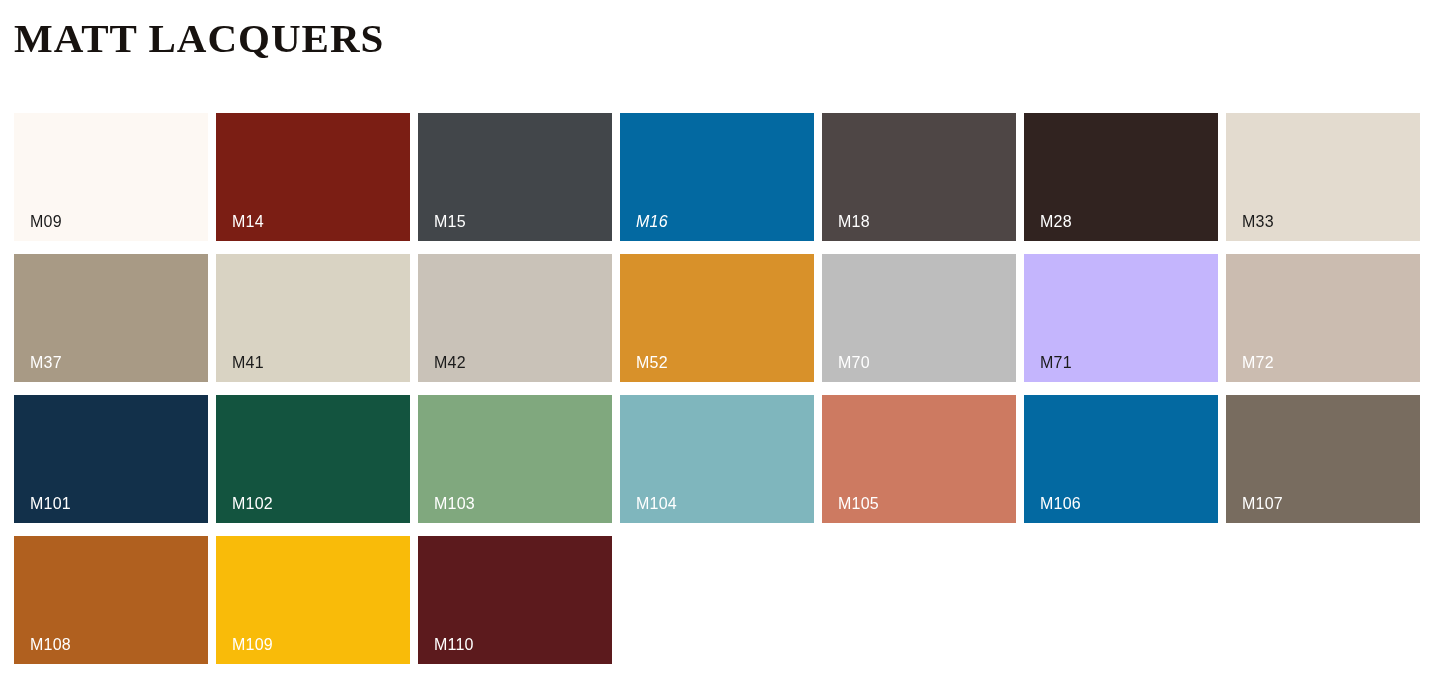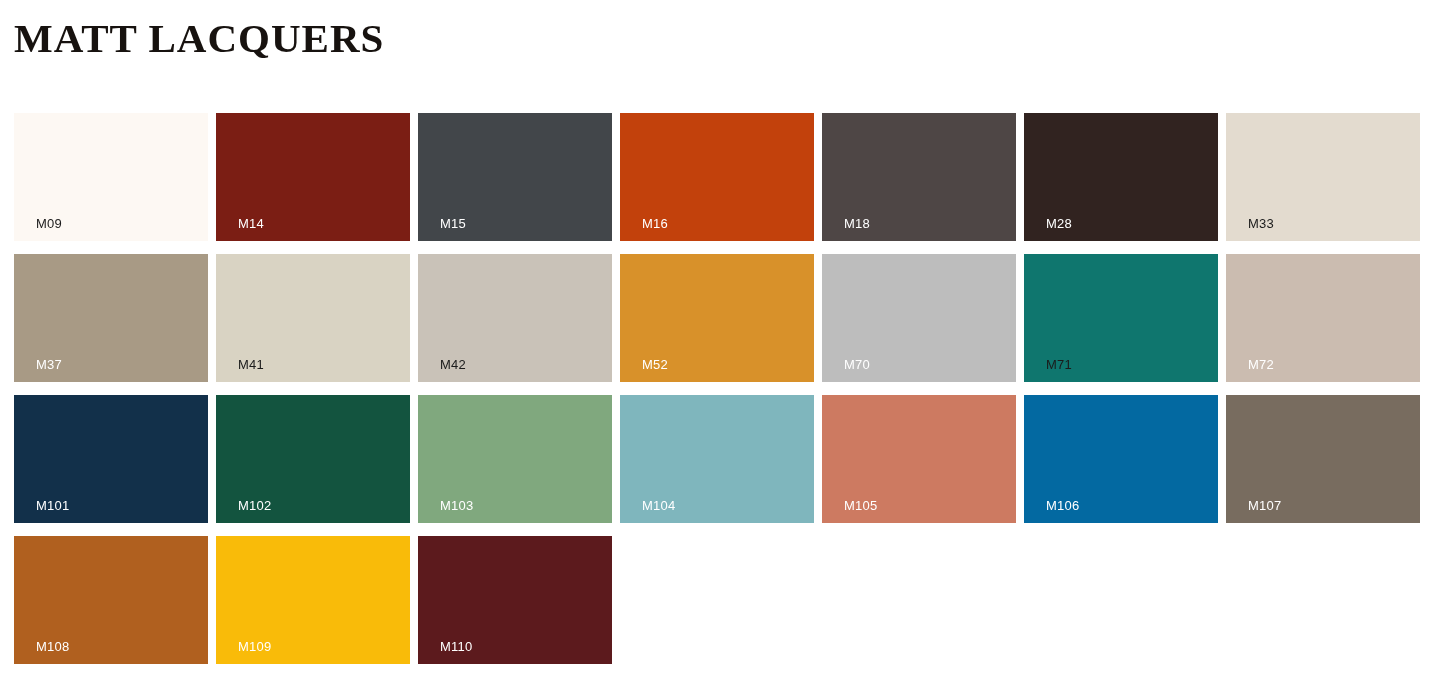--- a/index.html
+++ b/index.html
@@ -49,24 +49,24 @@
     width: 194px;
     height: 128px;
     box-sizing: border-box;
     overflow: hidden;
   }
   .swatch.empty {
     background: transparent;
   }
   .swatch-label {
     position: absolute;
-    left: 22px;
+    left: 16px;
     bottom: 11px;
     font-family: "Liberation Sans", sans-serif;
-    font-size: 13px;
+    font-size: 16px;
     font-weight: 400;
     letter-spacing: 0.2px;
     line-height: 1;
     white-space: nowrap;
   }
   .swatch-label.on-dark {
     color: #ffffff;
   }
   .swatch-label.on-light {
     color: #1b1b1b;
@@ -82,21 +82,21 @@
   <div class="swatch-grid">
       <div class="swatch" style="background: rgb(253, 248, 243);">
         <span class="swatch-label on-light">M09</span>
       </div>
       <div class="swatch" style="background: rgb(123, 30, 20);">
         <span class="swatch-label on-dark">M14</span>
       </div>
       <div class="swatch" style="background: rgb(66, 70, 74);">
         <span class="swatch-label on-dark">M15</span>
       </div>
-      <div class="swatch" style="background: #c2410c;">
+      <div class="swatch" style="background: #0369a1; font-style: italic;">
         <span class="swatch-label on-dark">M16</span>
       </div>
       <div class="swatch" style="background: rgb(78, 70, 69);">
         <span class="swatch-label on-dark">M18</span>
       </div>
       <div class="swatch" style="background: rgb(49, 35, 32); text-align: center;">
         <span class="swatch-label on-dark">M28</span>
       </div>
       <div class="swatch" style="background: rgb(227, 219, 207);">
         <span class="swatch-label on-light">M33</span>
@@ -109,21 +109,21 @@
       </div>
       <div class="swatch" style="background: rgb(201, 194, 184); padding-left: 39px;">
         <span class="swatch-label on-light">M42</span>
       </div>
       <div class="swatch" style="background: rgb(216, 145, 42);">
         <span class="swatch-label on-dark">M52</span>
       </div>
       <div class="swatch" style="background: rgb(189, 189, 189);">
         <span class="swatch-label on-dark">M70</span>
       </div>
-      <div class="swatch" style="background: #0f766e; text-align: right;">
+      <div class="swatch" style="background: #c4b5fd; text-align: right;">
         <span class="swatch-label on-light">M71</span>
       </div>
       <div class="swatch" style="background: rgb(203, 188, 176);">
         <span class="swatch-label on-dark">M72</span>
       </div>
       <div class="swatch" style="background: rgb(18, 48, 74);">
         <span class="swatch-label on-dark">M101</span>
       </div>
       <div class="swatch" style="background: rgb(19, 84, 63);">
         <span class="swatch-label on-dark">M102</span>

